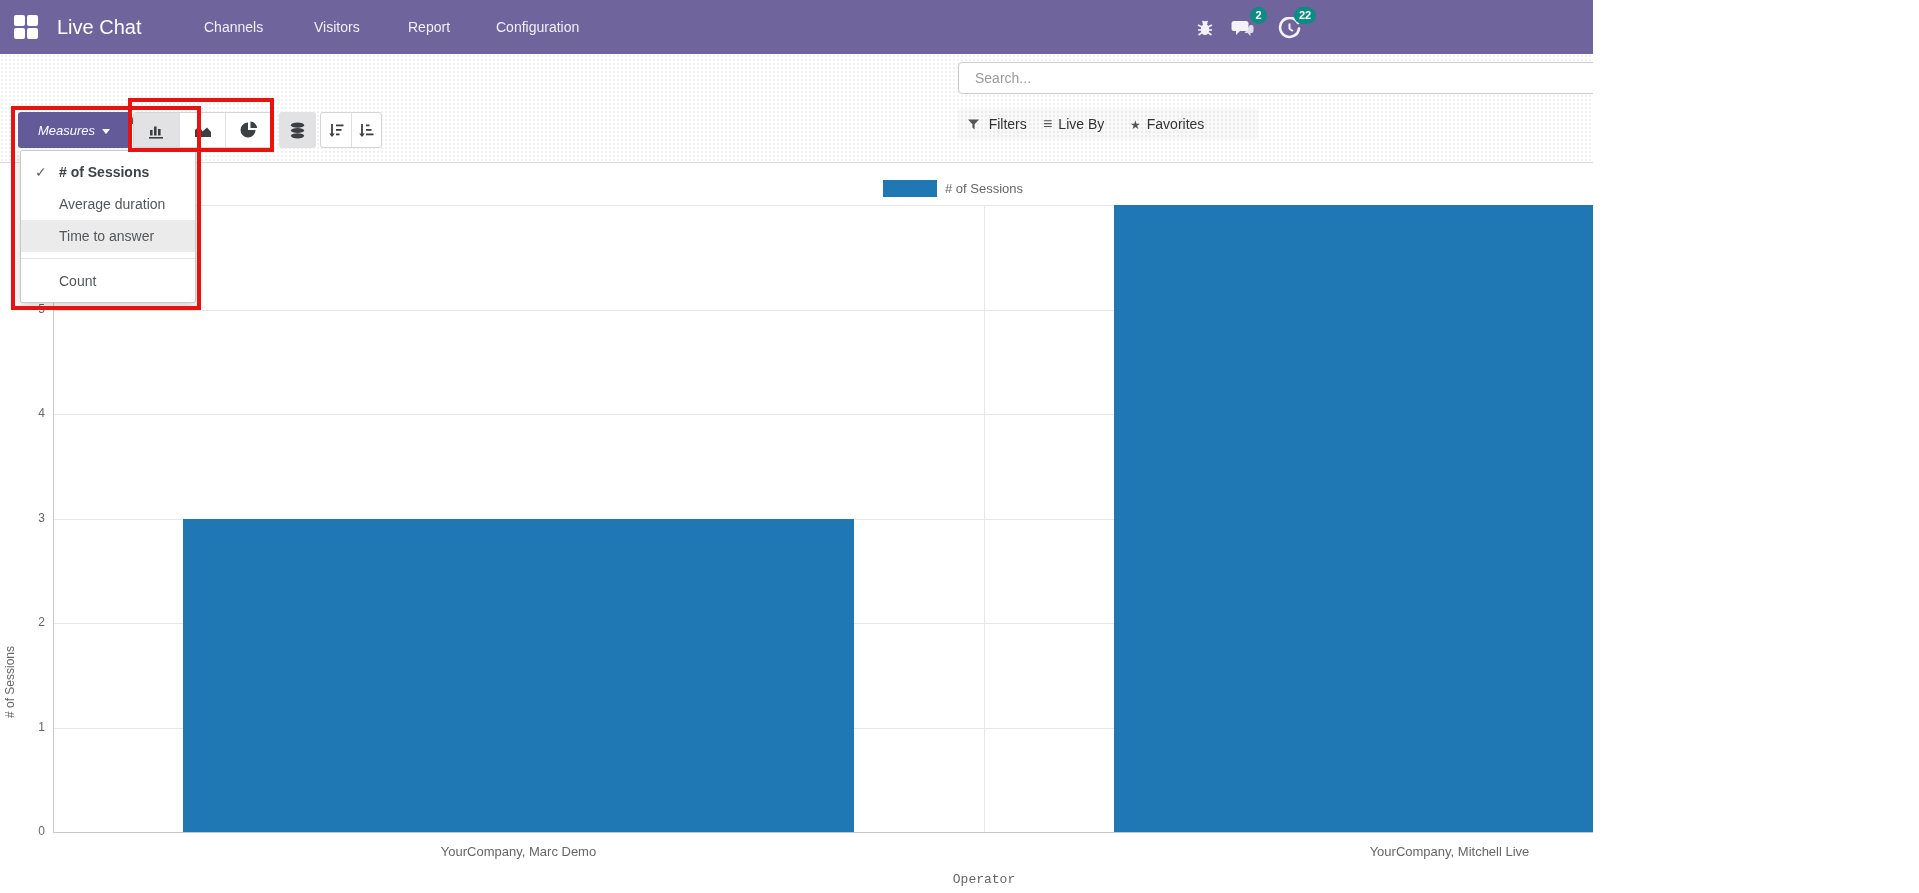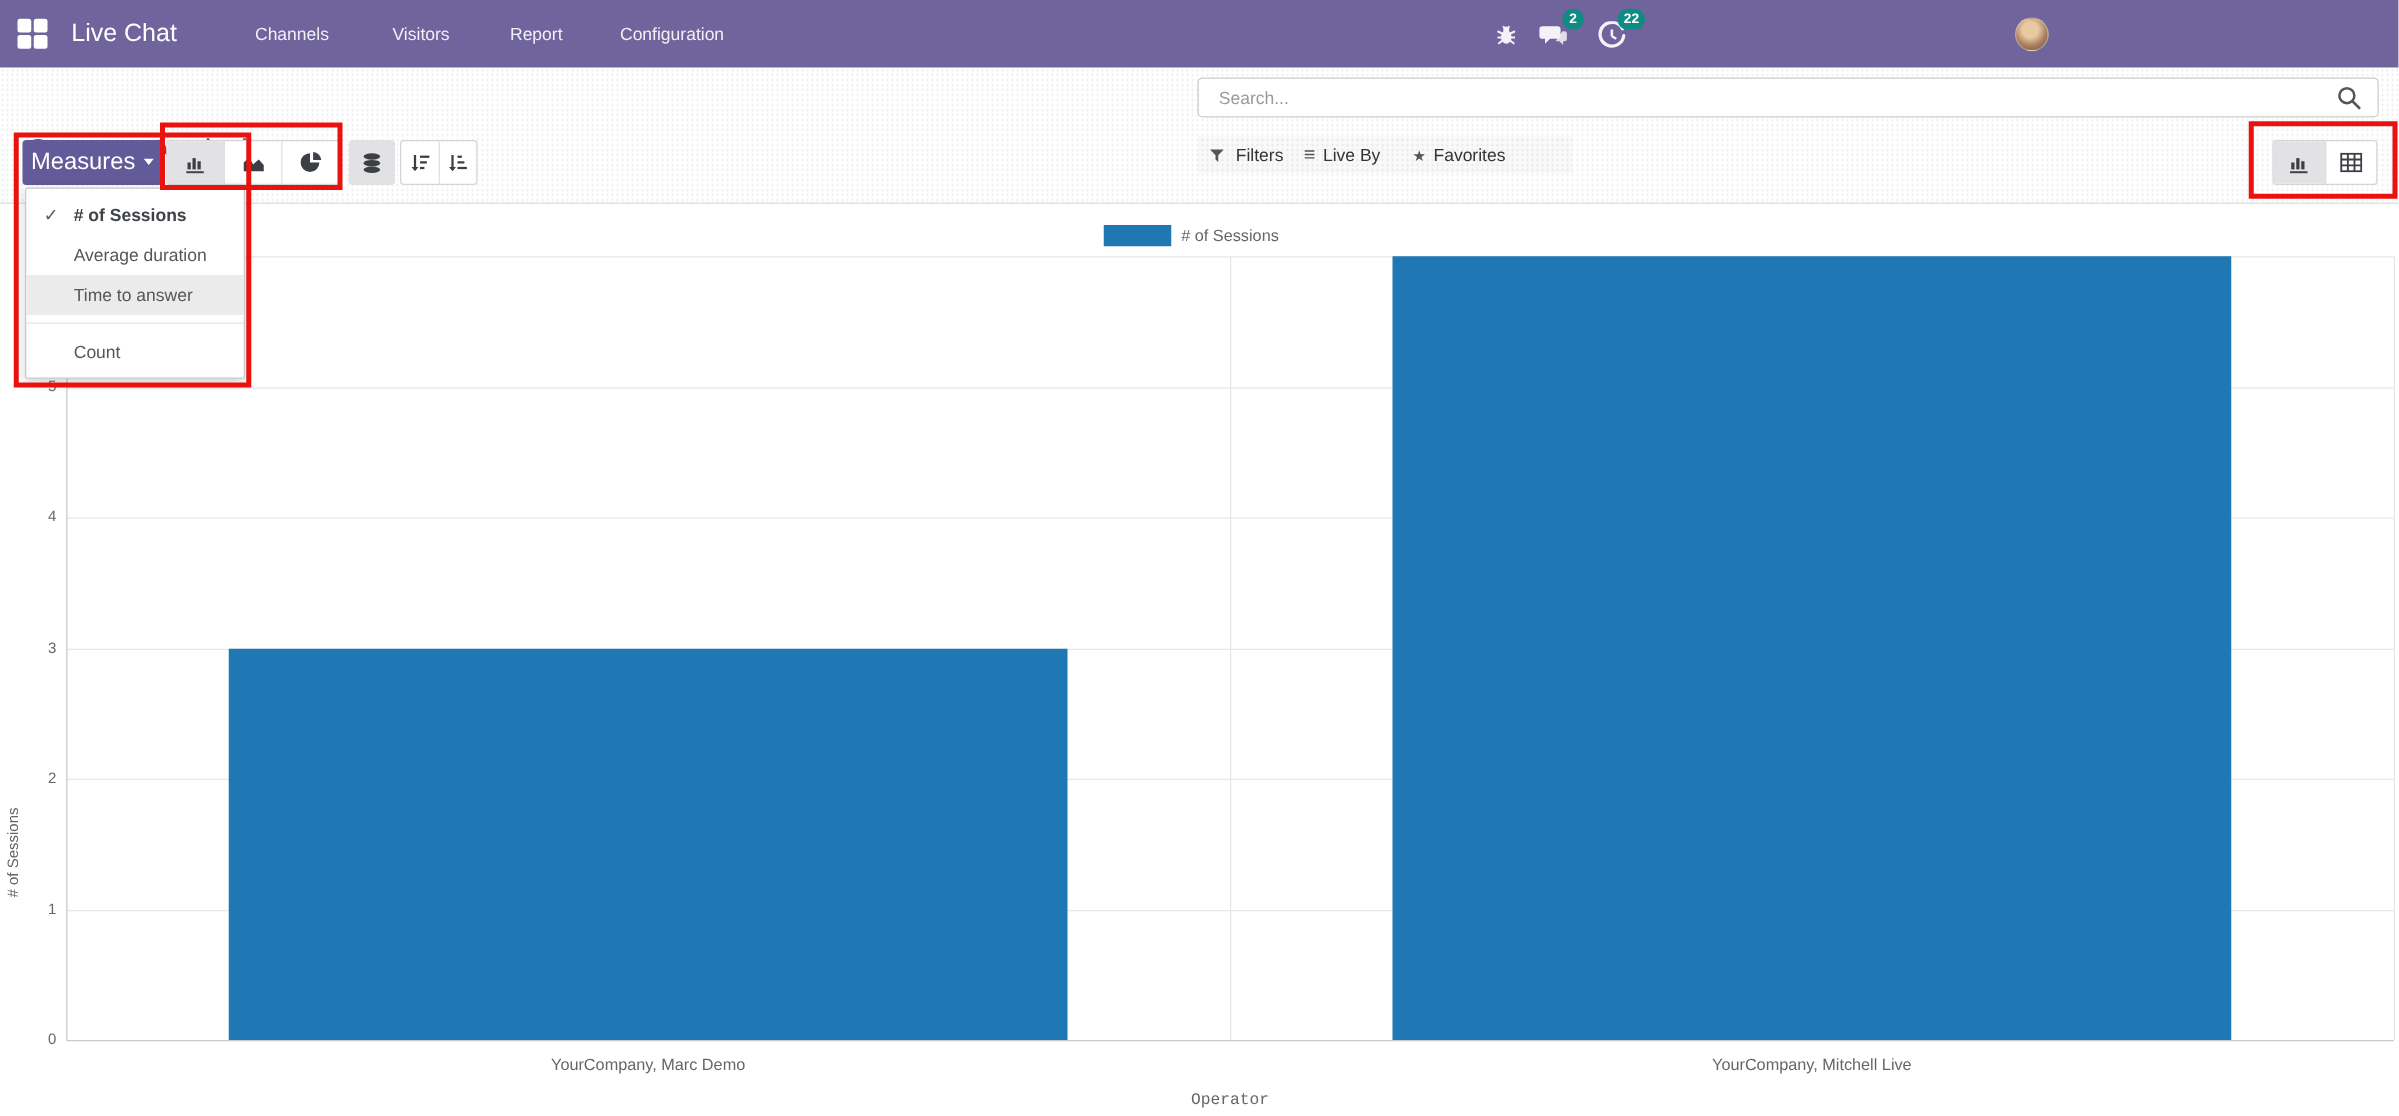--- a/index.html
+++ b/index.html
@@ -1,18 +1,18 @@
 <!DOCTYPE html>
 <html><head>
 <meta charset="utf-8">
 <style>
   * { margin:0; padding:0; box-sizing:border-box; }
   html,body { background:#fff; }
   body { font-family:"Liberation Sans", sans-serif; }
-  #screen { position:relative; width:1919px; height:893px; background:#fff; overflow:hidden; }
+  #screen { position:relative; width:1593px; height:893px; background:#fff; overflow:hidden; }
 
   
   .navbar { position:absolute; left:0; top:0; width:1919px; height:54px; background:#6f649c; color:#fff; z-index:20; }
   .nav-abs { position:absolute; top:0; height:54px; line-height:54px; white-space:nowrap; }
   .apps-grid { position:absolute; left:14px; top:15px; width:24px; height:24px; display:grid; grid-template-columns:11px 11px; grid-template-rows:11px 11px; gap:2px; cursor:pointer; }
   .apps-grid span { background:#fff; border-radius:2px; }
   .app-name { left:57px; font-size:20px; font-weight:400; }
   .nav-item { font-size:14px; color:#f2f0f7; cursor:pointer; }
   .nav-right-txt { font-size:14px; color:#fff; }
   .nav-icon { position:absolute; top:17px; width:22px; height:22px; color:#f4f1f8; }
@@ -26,21 +26,21 @@
   .page-title { position:absolute; left:21px; top:53px; font-size:24px; color:#56595f; }
   .search-box { position:absolute; left:958px; top:8px; width:945px; height:32px; background:#fff; border:1px solid #ccc; border-radius:4px; }
   .search-box input { position:absolute; left:16px; top:0; width:880px; height:30px; border:none; outline:none; font-size:14px; color:#000000; background:transparent; font-family:"Liberation Sans",sans-serif; }
   .search-box input::placeholder { color:#9a9a9a; }
   .search-mag { position:absolute; right:12px; top:5px; width:21px; height:21px; color:#51565c; cursor:pointer; }
   .filters-strip { position:absolute; left:958px; top:55px; width:300px; height:30px; background:rgba(0,0,0,0.025); border-radius:2px; }
   .strip-btn { position:absolute; top:0; height:30px; line-height:30px; font-size:14px; color:#333; cursor:pointer; white-space:nowrap; }
   .strip-btn .g { margin-right:6px; color:#555; font-size:13px; }
 
   
-  .btn-measures { position:absolute; left:18px; top:58px; width:112px; height:36px; background:#635a99; color:#fff; border:none; border-radius:3px; font-size:19px; cursor:pointer; font-family:"Liberation Sans",sans-serif; }
+  .btn-measures { position:absolute; left:18px; top:58px; width:112px; height:36px; background:#635a99; color:#fff; border:none; border-radius:3px; font-size:13px; cursor:pointer; font-family:"Liberation Sans",sans-serif;font-style:italic; }
   .caret-down { display:inline-block; margin-left:7px; width:0; height:0; border-left:4.5px solid transparent; border-right:4.5px solid transparent; border-top:5px solid #fff; vertical-align:middle; }
   .btn-group { position:absolute; top:58px; height:36px; background:#fff; border:1px solid #d5d5d5; border-radius:3px; display:flex; }
   .bg-charttype { left:133px; width:139px; }
   .bg-sort { left:320px; width:62px; }
   .bg-views { left:1818px; width:84px; }
   .tool-btn { flex:1 1 0; display:flex; align-items:center; justify-content:center; color:#3c3f44; cursor:pointer; border-right:1px solid #e0e0e0; }
   .tool-btn:last-child { border-right:none; }
   .tool-btn.active { background:#e2e2e4; }
   .btn-stacked { position:absolute; left:279px; top:58px; width:37px; height:36px; background:#e2e2e4; border:none; border-radius:3px; display:flex; align-items:center; justify-content:center; color:#3c3f44; cursor:pointer; }
 

